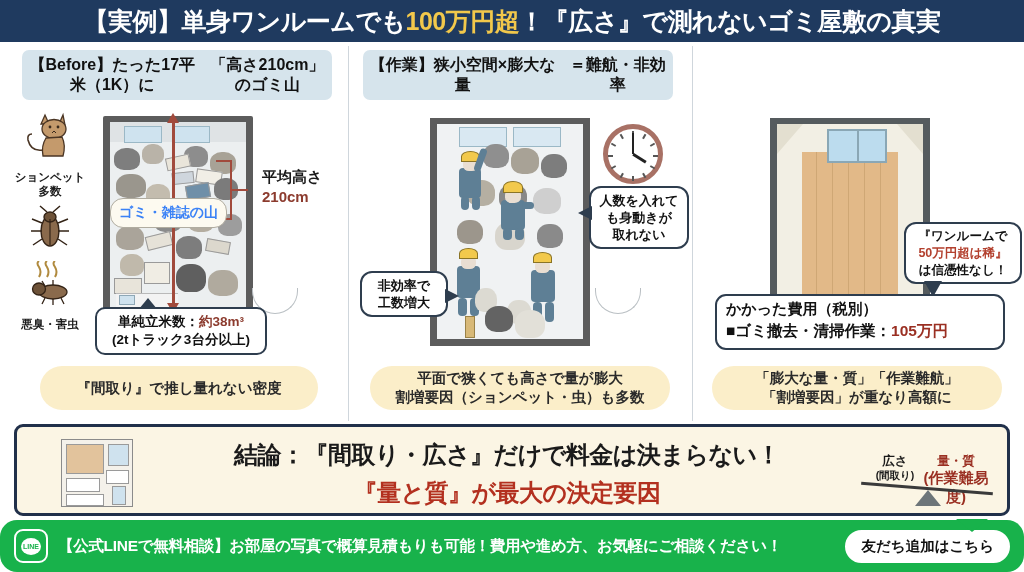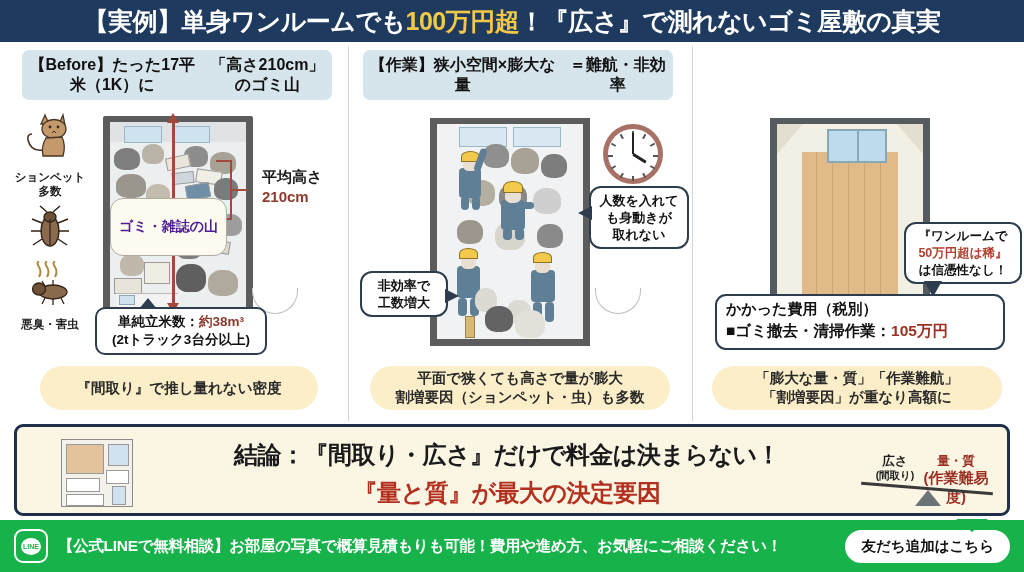--- a/index.html
+++ b/index.html
@@ -58,21 +58,21 @@
   .arrowV::after  { bottom:-9px; border-top:10px solid #a14a3c; }
 
   .brk { position:absolute; left:216px; top:160px; width:16px; height:60px; border:2px solid #a14a3c; border-left:none; }
   .brk .stem { position:absolute; right:-18px; top:27px; width:18px; height:2px; background:#a14a3c; }
 
   .avglabel { position:absolute; left:262px; top:167px; font-size:15px; font-weight:bold; line-height:1.35; color:#1a1a1a; }
   .avglabel .num { color:#8c3b2e; }
 
   .pill {
     position:absolute; background:#fdfaf0; border:1.5px solid #b0aca0; border-radius:13px;
-    font-size:13px; font-weight:bold; color:#4c1d95; padding:19px 8px; text-align:center; white-space:nowrap;
+    font-size:13px; font-weight:bold; color:#3b82f6; padding:5px 8px; text-align:center; white-space:nowrap;
   }
   #pileLabel { left:110px; top:198px; font-size:14px; }
 
   .callout {
     position:absolute; background:#ffffff; border:2px solid #2e3d4e; border-radius:10px;
     font-size:13.5px; font-weight:bold; color:#111; text-align:center; line-height:1.35; padding:4px 8px;
   }
   #volCallout { left:95px; top:307px; width:172px; }
   #volCallout .num { color:#8c3b2e; }
   #volCallout::after {
@@ -168,21 +168,21 @@
   #scale .sl2 { position:absolute; left:8px; top:28px; font-size:10.5px; font-weight:bold; color:#1a1a1a; text-align:center; width:60px; }
   #scale .sr { position:absolute; right:8px; top:12px; font-size:12.5px; font-weight:bold; color:#9a2f22; text-align:center; width:66px; }
   #scale .sr2 { position:absolute; right:2px; top:28px; font-size:15px; font-weight:bold; color:#9a2f22; text-align:center; width:78px; }
   #scale .beam { position:absolute; left:4px; top:46px; width:132px; height:3px; background:#3a3a3a;
     transform:rotate(4.5deg); transform-origin:center; }
   #scale .fulc { position:absolute; left:58px; top:49px; width:0;height:0;
     border-left:13px solid transparent; border-right:13px solid transparent; border-bottom:16px solid #6d7579; }
 
   
   #lineBar { position:absolute; left:0; top:520px; width:1024px; height:52px; background:#18b24b;
-    display:flex; align-items:center; }
+    display:flex; align-items:center;border-radius:17px; }
   #lineLogo { margin-left:14px; width:34px; height:34px; border:2.5px solid #fff; border-radius:9px;
     display:flex; align-items:center; justify-content:center; }
   #lineLogo .bub { width:20px; height:17px; background:#fff; border-radius:50% 50% 50% 50%; position:relative; }
   #lineLogo .bub span { position:absolute; inset:0; display:flex; align-items:center; justify-content:center;
     font-size:7px; font-weight:bold; color:#18b24b; }
   #lineTxt { flex:1; margin-left:10px; color:#fff; font-size:15.5px; font-weight:bold; white-space:nowrap; letter-spacing:-0.3px; }
   #lineBtn { margin-right:14px; background:#fff; color:#111; font-size:14.5px; font-weight:bold;
     border:2px solid #fff; border-radius:18px; padding:5px 14px; white-space:nowrap; }
   #lineNotch { position:absolute; right:36px; top:-1px; width:0;height:0;
     border-left:16px solid transparent; border-right:16px solid transparent; border-top:13px solid #18b24b; }

